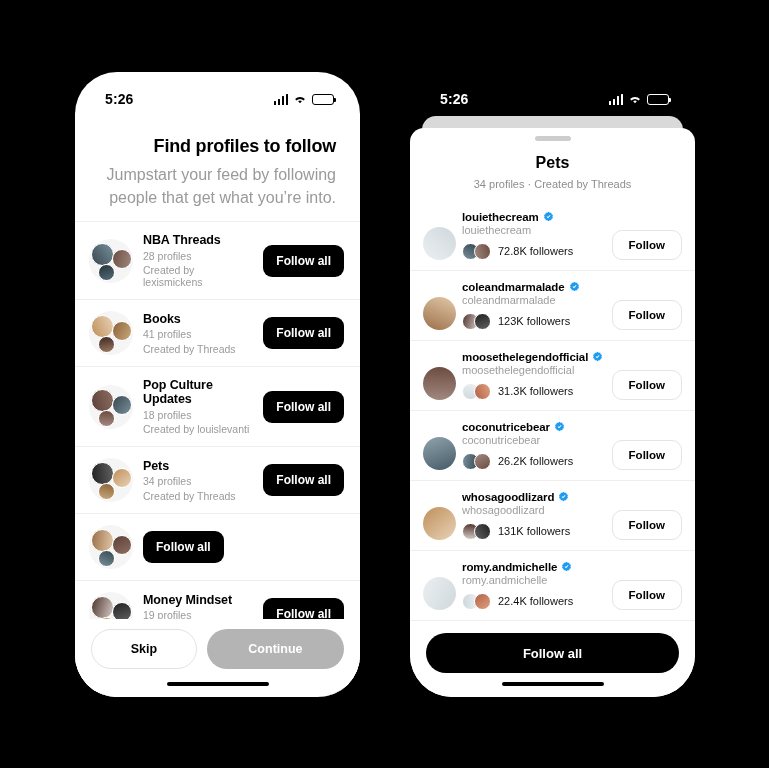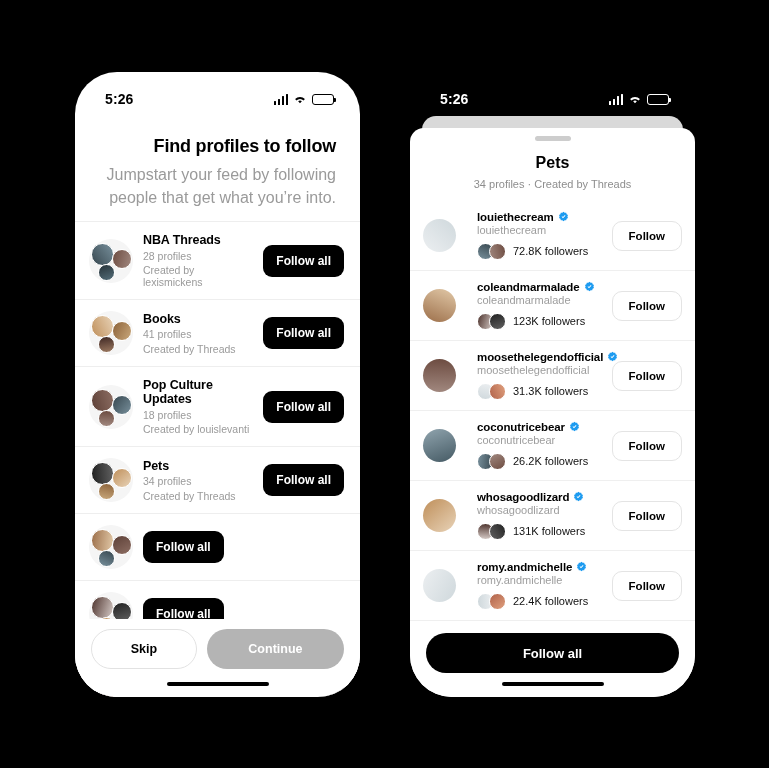--- a/index.html
+++ b/index.html
@@ -113,21 +113,21 @@
   .grabber {
     width: 36px; height: 4.5px; border-radius:3px; background:#cdcdcd;
     margin: 8px auto 0;
   }
   .sheet-head { text-align:center; padding: 13px 10px 11px; }
   .sheet-title { font-size: 16px; font-weight: 700; color:#000; }
   .sheet-sub { margin-top: 6px; font-size: 11px; color:#8e8e8e; }
 
   .user-list { }
   .user-row {
-    display:flex; align-items:center; gap: 21px;
+    display:flex; align-items:flex-end; gap: 6px;
     padding: 10px 13px 10px 13px;
     border-top: 1px solid #efefef;
   }
   .user-row:first-child { border-top: none; }
   .u-avatar {
     width: 33px; height: 33px; flex: 0 0 33px; border-radius:50%;
     background-size:cover; background-position:center; margin-top: 1px;
   }
   .u-mid { flex:1; min-width:0; }
   .u-name-line { display:flex; align-items:center; gap:4px; }
@@ -253,20 +253,25 @@
             </div>
             <button class="btn-followall">Follow all</button>
           </div>
           <div class="group-row">
             <div class="cluster">
               <div class="halo"></div>
               <span class="a" style="background-image: linear-gradient(108deg, rgb(78, 52, 46), rgb(215, 204, 200));"></span>
               <span class="b" style="background-image: linear-gradient(161deg, rgb(33, 33, 33), rgb(97, 97, 97));"></span>
               <span class="c" style="background-image: linear-gradient(214deg, rgb(191, 143, 90), rgb(232, 211, 184));"></span>
             </div>
+            <div class="group-meta">
+              <div class="group-name">Money Mindset</div>
+              <div class="group-count">19 profiles</div>
+              <div class="group-author">Created by lewishowes</div>
+            </div>
             <button class="btn-followall">Follow all</button>
           </div>
           <div class="group-row">
             <div class="cluster">
               <div class="halo"></div>
               <span class="a" style="background-image: linear-gradient(119deg, rgb(47, 61, 70), rgb(123, 138, 148));"></span>
               <span class="b" style="background-image: linear-gradient(172deg, rgb(156, 111, 74), rgb(226, 201, 168));"></span>
               <span class="c" style="background-image: linear-gradient(225deg, rgb(93, 64, 55), rgb(141, 110, 99));"></span>
             </div>
             <div class="group-meta">

